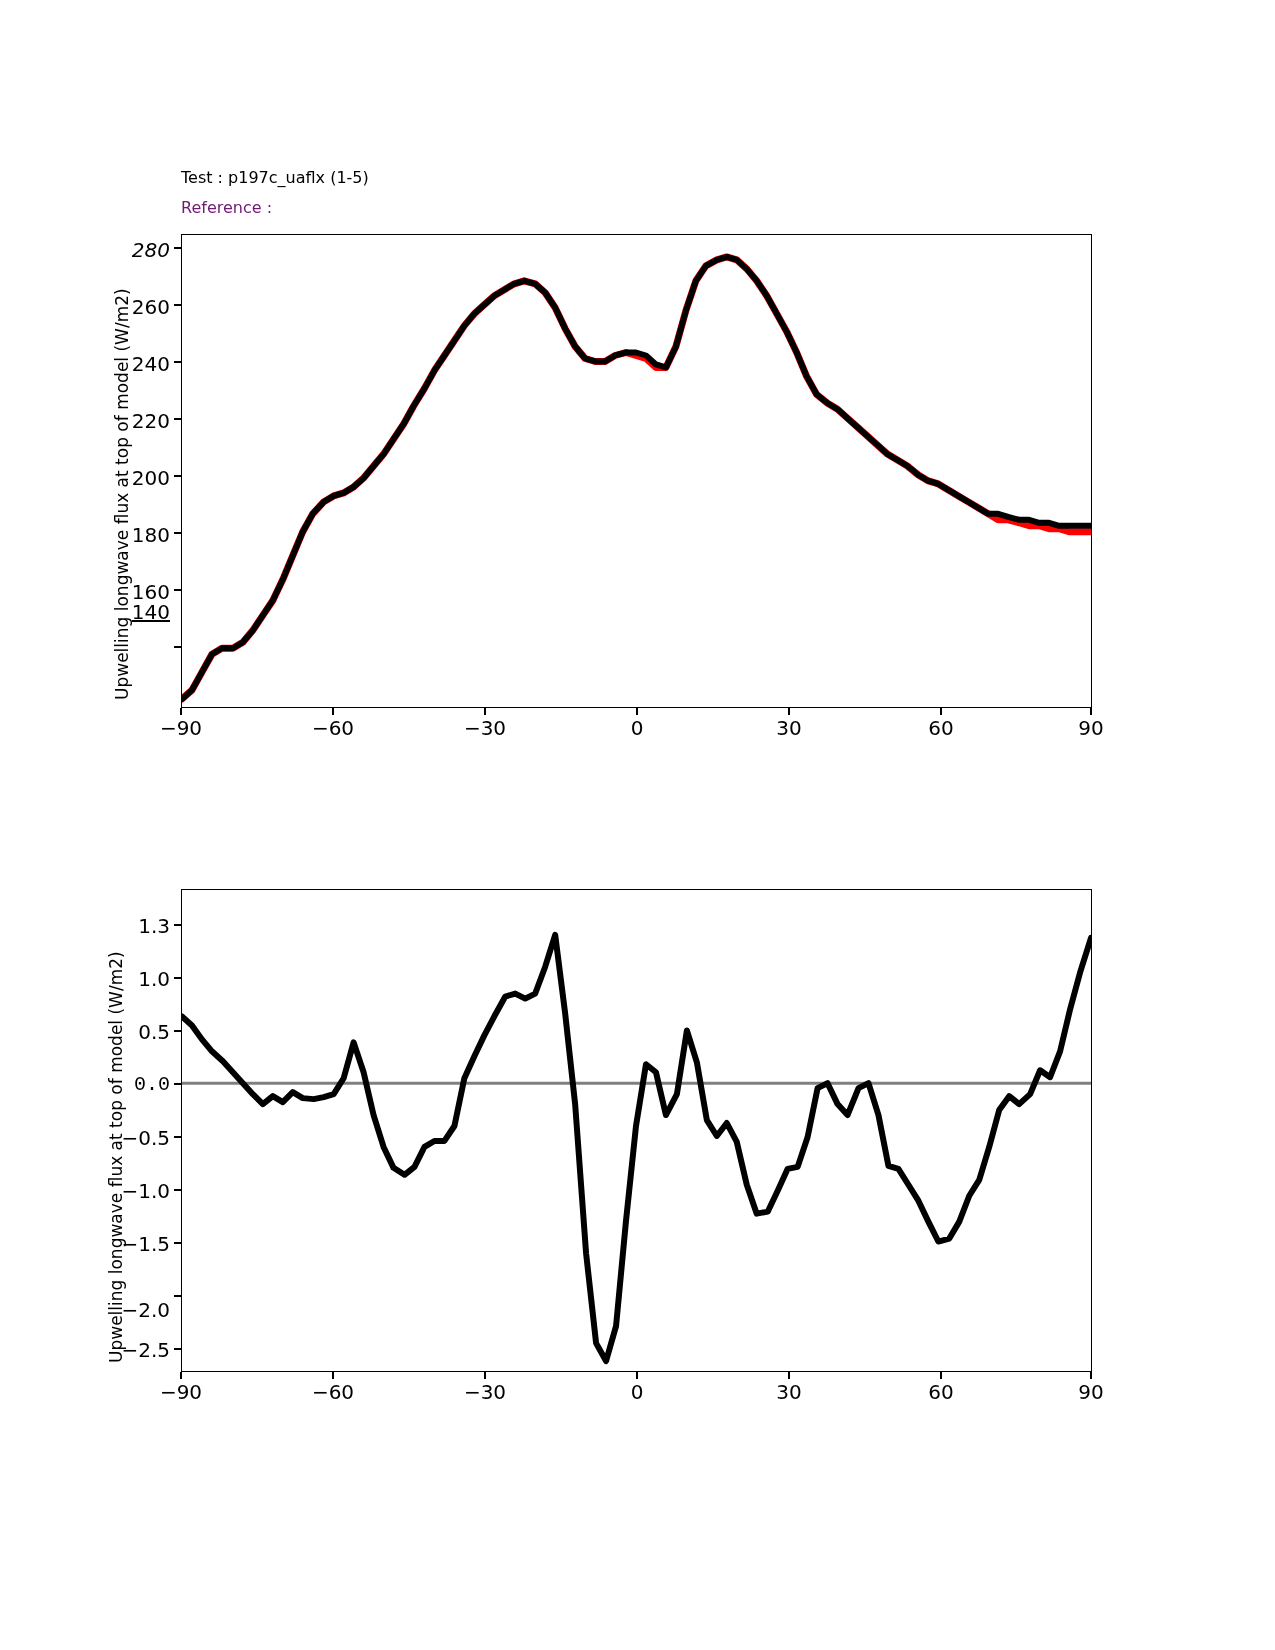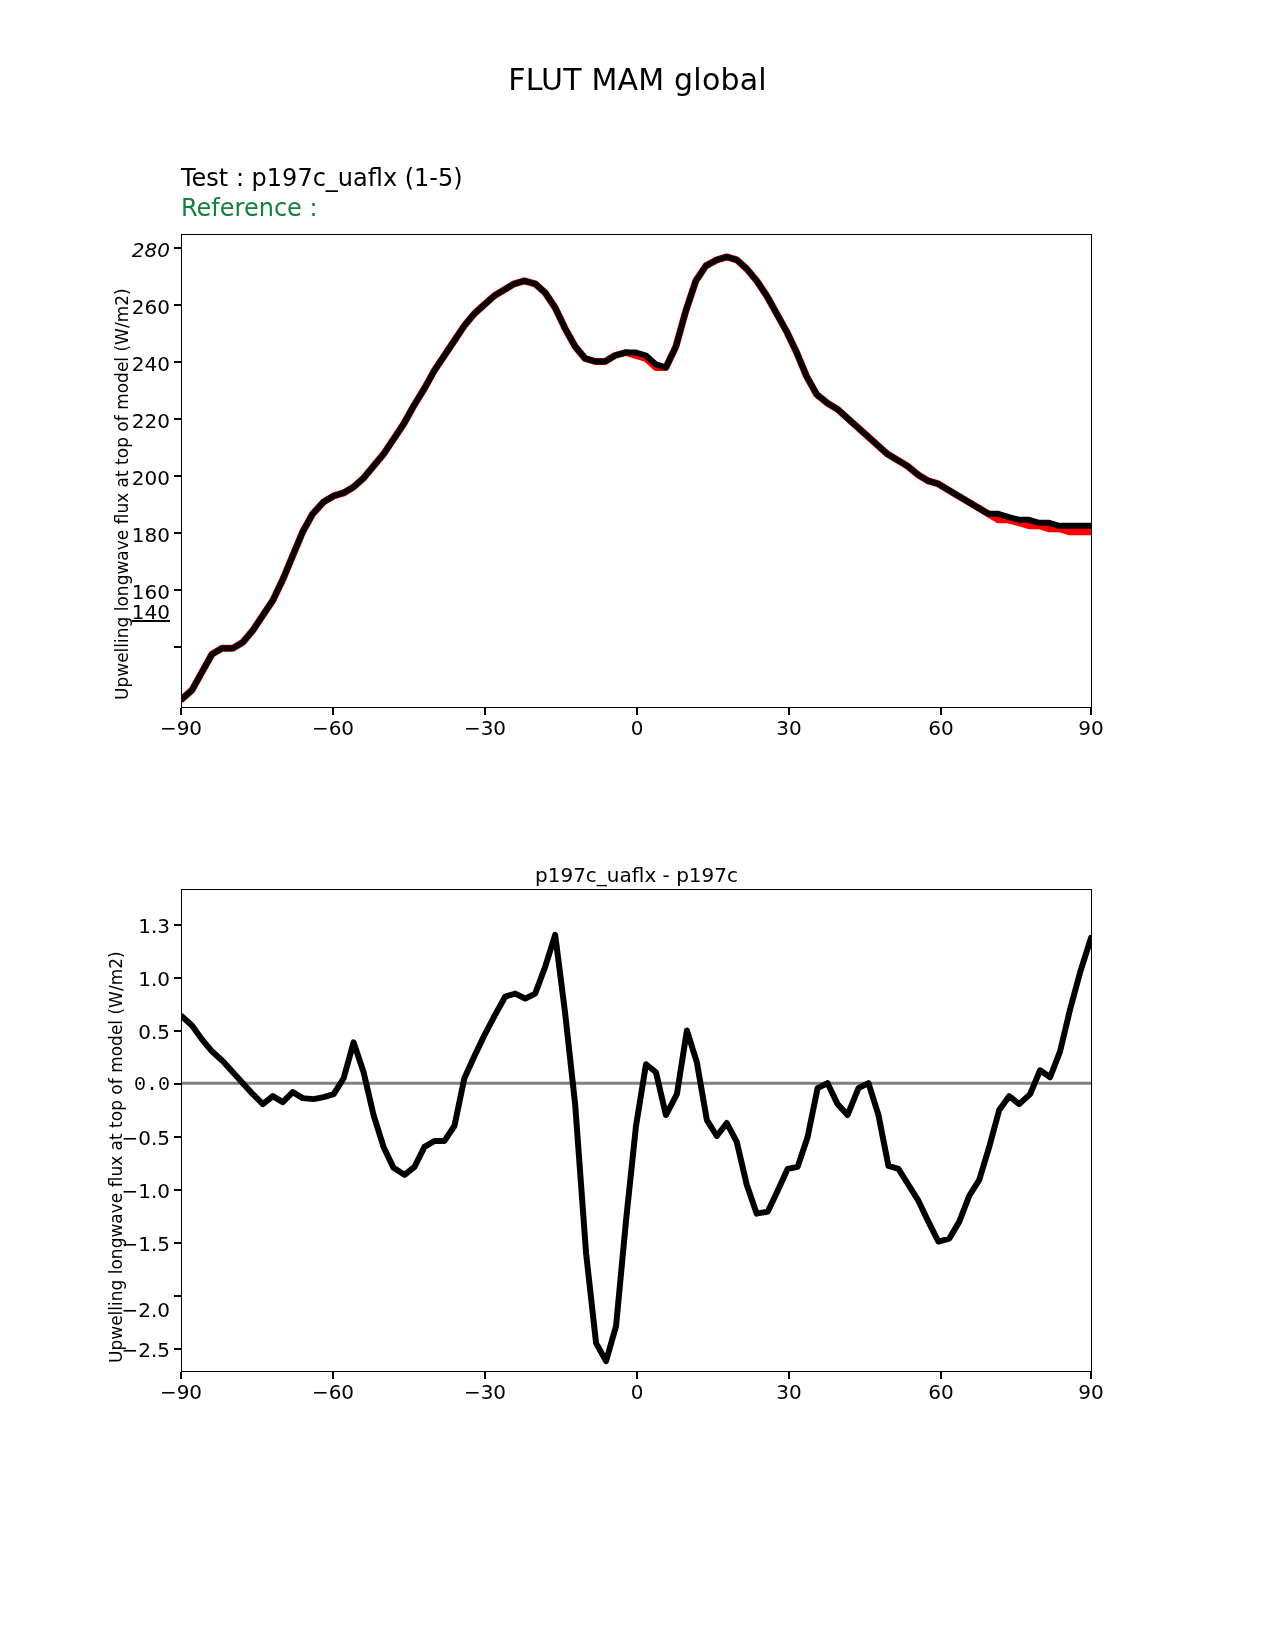--- a/index.html
+++ b/index.html
@@ -31,25 +31,25 @@
     font-size: 30px;
     letter-spacing: 0.2px;
     color: #000;
   }
 
   
   .legend-block {
     position: absolute;
     left: 181px;
     top: 163px;
-    font-size: 24px;
+    font-size: 16px;
     line-height: 30px;
   }
   .legend-test { color: #000000; }
-  .legend-ref  { color: #15803d; }
+  .legend-ref  { color: #701a75; }
 
   
   .panel {
     position: absolute;
   }
   .plot-area {
     position: absolute;
     border: 1.6px solid #000000;
     box-sizing: border-box;
     background: #ffffff;
@@ -97,21 +97,20 @@
     font-size: 20px;
     color: #000;
     white-space: nowrap;
   }
 </style>
 </head>
 <body>
 
 <div class="page">
 
-  <div class="fig-title">FLUT MAM global</div>
 
   <div class="legend-block">
     <div class="legend-test">Test : p197c_uaflx (1-5)</div>
     <div class="legend-ref">Reference :</div>
   </div>
 
   <div class="panel" style="left:0;top:0;width:1275px;height:760px;">
 
     <div class="ylabel" style="left:112px; top:700px;">Upwelling longwave flux at top of model (W/m2)</div>
 
@@ -154,21 +153,20 @@
     <div class="xtick" style="left:293px; top:716px; width:80px;">−60</div>
     <div class="xtick" style="left:445px; top:716px; width:80px;">−30</div>
     <div class="xtick" style="left:597px; top:716px; width:80px;">0</div>
     <div class="xtick" style="left:749px; top:716px; width:80px;">30</div>
     <div class="xtick" style="left:901px; top:716px; width:80px;">60</div>
     <div class="xtick" style="left:1051px; top:716px; width:80px;">90</div>
   </div>
 
   <div class="panel" style="left:0;top:0;width:1275px;height:1650px;">
 
-    <div class="panel-title" style="left:181px; top:863px; width:911px;">p197c_uaflx - p197c</div>
 
     <div class="ylabel" style="left:106px; top:1363px;">Upwelling longwave flux at top of model (W/m2)</div>
 
     <div class="ytick" style="left:110px; top:1338px; width:60px;">−2.5</div>
     <div class="ytick" style="left:110px; top:1285px; width:60px;margin-top:13px;">−2.0</div>
     <div class="ytick" style="left:110px; top:1232px; width:60px;">−1.5</div>
     <div class="ytick" style="left:110px; top:1179px; width:60px;">−1.0</div>
     <div class="ytick" style="left:110px; top:1126px; width:60px;">−0.5</div>
     <div class="ytick" style="left:110px; top:1073px; width:60px;font-family:Liberation Mono, monospace;">0.0</div>
     <div class="ytick" style="left:110px; top:1020px; width:60px;">0.5</div>

